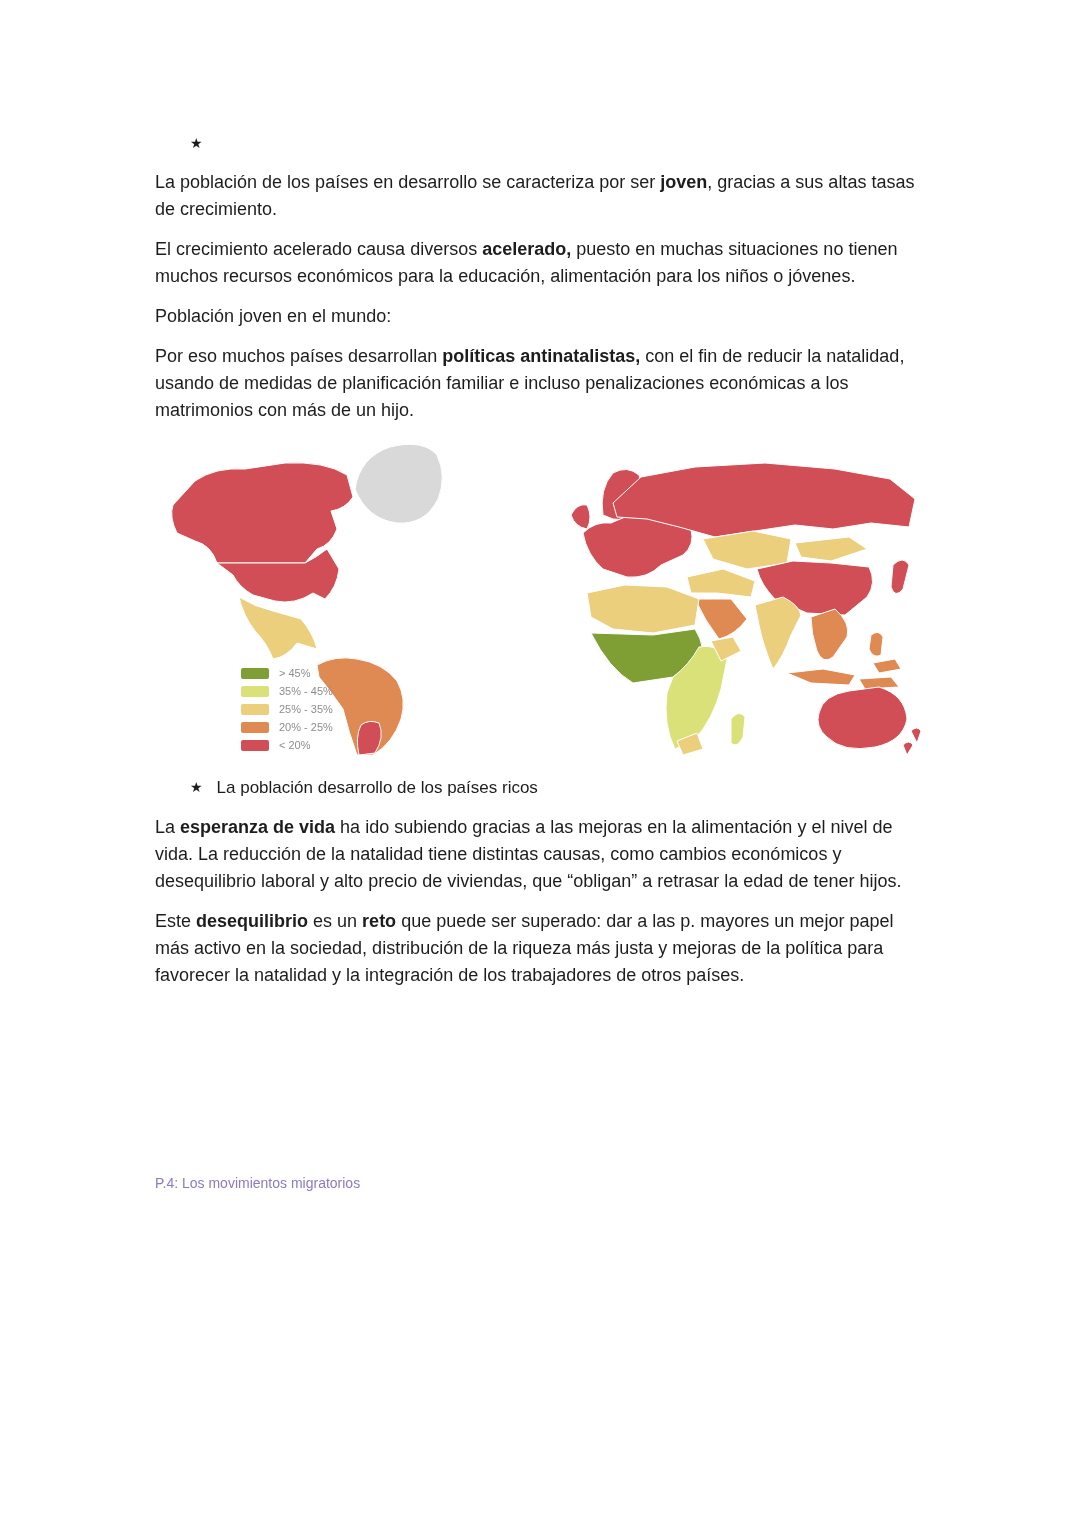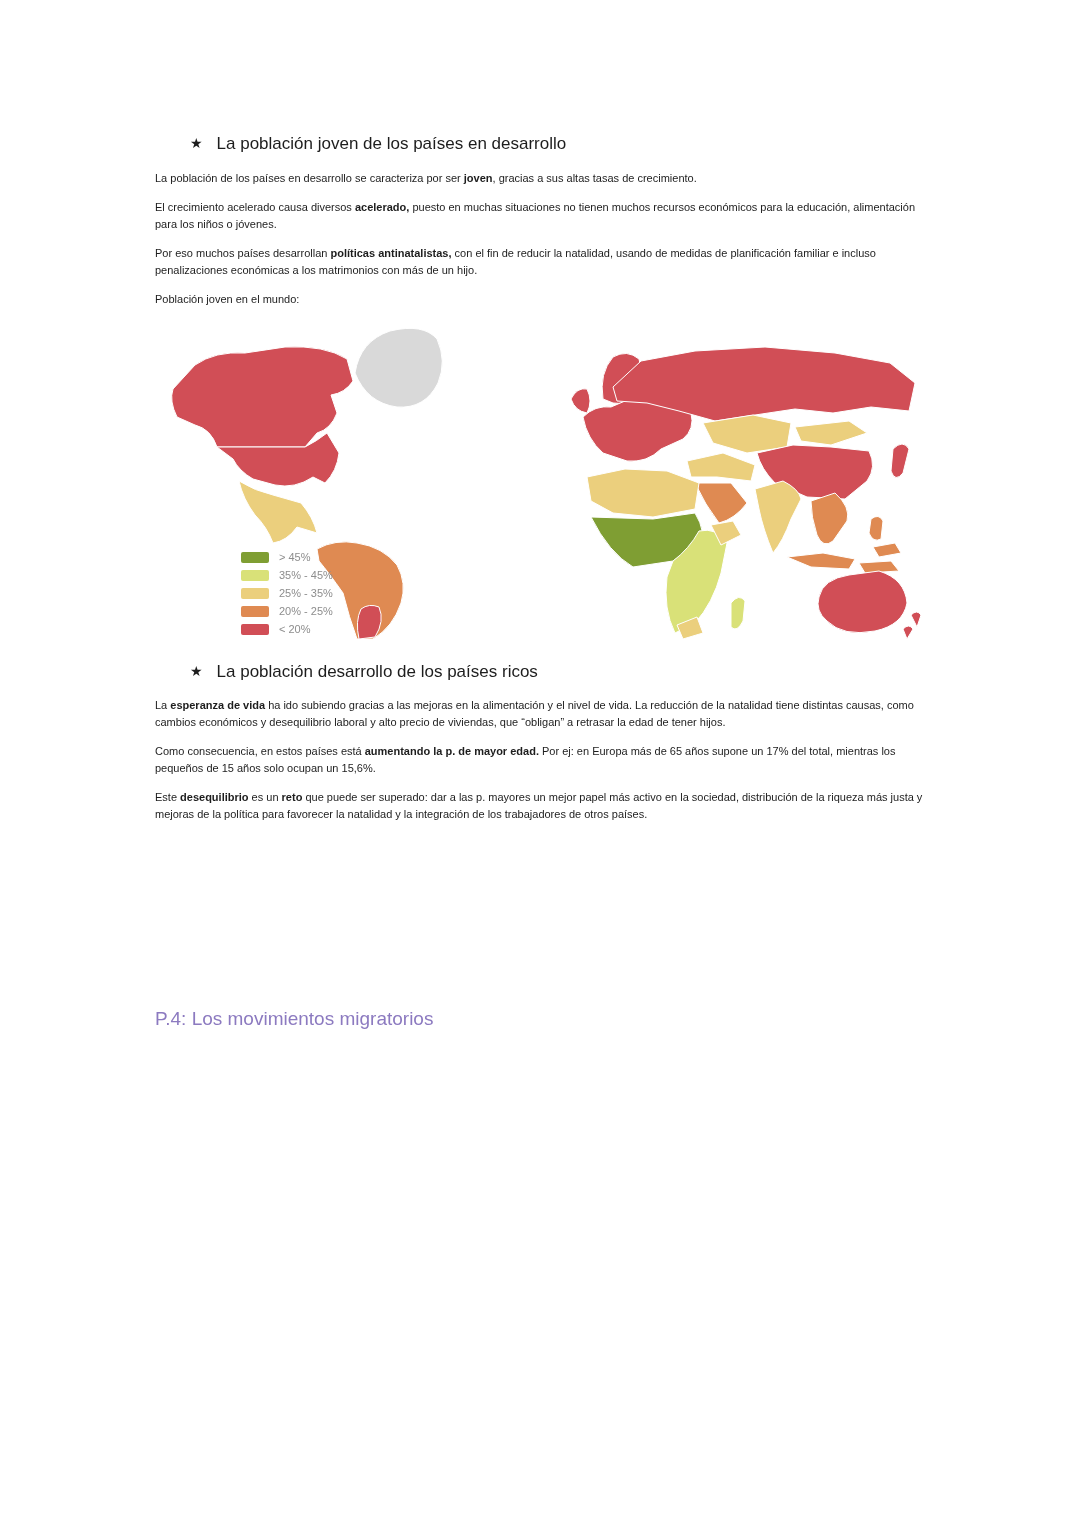--- a/index.html
+++ b/index.html
@@ -4,21 +4,21 @@
 <style>
   * { margin:0; padding:0; box-sizing:border-box; }
   html,body { background:#ffffff; }
   body {
     width:1080px; height:1527px; overflow:hidden;
     font-family:"Liberation Sans", sans-serif;
     color:#1d1d1d;
   }
   .page { padding:131px 155px 0 155px; }
 
-  p.para { font-size:11px; line-height:1.5; margin-bottom:13px; }
+  p.para { font-size:18px; line-height:1.5; margin-bottom:13px; }
   p.para b { font-weight:bold; }
 
   .bullet {
     display:flex; gap:14px; align-items:flex-start;
     margin-left:35px; margin-bottom:13px;
     font-size:17px; line-height:1.5;
   }
   .star { font-size:14px; line-height:25px; }
 
   .map-figure { margin:6px 0 18px 0; }
@@ -30,37 +30,36 @@
   .map-wrap { position:relative; width:770px; height:320px; }
   .map-wrap svg { display:block; width:770px; height:320px; }
 
   .legend { position:absolute; left:50px; bottom:6px; display:flex; flex-direction:column; gap:7px; }
   .legend-row { display:flex; align-items:flex-end; gap:10px;padding-left:36px; }
   .swatch { width:28px; height:11px; border-radius:2px; background:#ccc; }
   .legend-label { font-size:11px; color:#8d8d8d; line-height:11px; }
 
   .footer-heading {
     margin-top:186px;
-    font-size:19px; color:#8c7ac0;
+    font-size:14px; color:#8c7ac0;
   }
 </style>
 </head>
 <body>
 
 <div class="page">
 
   <div class="bullet">
     <span class="star">★</span>
-    <span>La población joven de los países en desarrollo</span>
   </div>
 
   <p class="para"><span>La población de los países en desarrollo se caracteriza por ser </span><b>joven</b><span>, gracias a sus altas tasas de crecimiento.</span></p>
   <p class="para"><span>El crecimiento acelerado causa diversos </span><b>acelerado,</b><span> puesto en muchas situaciones no tienen muchos recursos económicos para la educación, alimentación para los niños o jóvenes.</span></p>
+  <p class="para"><span>Población joven en el mundo:</span></p>
   <p class="para"><span>Por eso muchos países desarrollan </span><b>políticas antinatalistas,</b><span> con el fin de reducir la natalidad, usando de medidas de planificación familiar e incluso penalizaciones económicas a los matrimonios con más de un hijo.</span></p>
-  <p class="para"><span>Población joven en el mundo:</span></p>
 
   <figure class="map-figure">
     <div class="map-wrap">
       <svg viewBox="0 0 770 320" stroke="#ffffff" stroke-width="1">
         <path d="M200,52 Q205,20 235,10 Q268,2 282,18 Q292,40 283,62 Q270,88 242,86 Q212,82 200,52 Z" fill="#d9d9d9"></path>
         <path d="M18,68 L40,44 Q60,30 90,32 L130,26 Q170,24 192,38 L198,60 Q190,72 176,74 L182,92 Q176,108 162,112 L150,126 L62,126 Q56,108 40,104 L22,96 Q14,80 18,68 Z" fill="#d14e56"></path>
         <path d="M62,126 L150,126 Q162,120 172,112 L184,132 Q182,150 170,162 L158,156 Q140,168 120,164 L98,158 Q84,150 78,138 Z" fill="#d14e56"></path>
         <path d="M84,160 Q100,170 118,174 L146,182 Q158,196 162,212 L142,206 Q132,220 118,222 Q112,206 100,194 Q88,178 84,160 Z" fill="#ebcf7d"></path>
         <path d="M162,228 Q180,218 202,222 Q228,226 242,244 Q252,262 246,282 Q238,306 218,318 L202,318 Q194,296 188,272 Q174,252 164,240 Z" fill="#df8a52"></path>
         <path d="M224,286 Q230,300 220,316 L204,318 Q200,300 206,288 Q214,282 224,286 Z" fill="#d14e56"></path>
@@ -115,18 +114,17 @@
       </div>
     </div>
   </figure>
 
   <div class="bullet">
     <span class="star">★</span>
     <span>La población desarrollo de los países ricos</span>
   </div>
 
   <p class="para"><span>La </span><b>esperanza de vida</b><span> ha ido subiendo gracias a las mejoras en la alimentación y el nivel de vida. La reducción de la natalidad tiene distintas causas, como cambios económicos y desequilibrio laboral y alto precio de viviendas, que “obligan” a retrasar la edad de tener hijos.</span></p>
-  <p class="para"><span>Como consecuencia, en estos países está </span><b>aumentando la p. de mayor edad.</b><span> Por ej: en Europa más de 65 años supone un 17% del total, mientras los pequeños de 15 años solo ocupan un 15,6%.</span></p>
   <p class="para"><span>Este </span><b>desequilibrio</b><span> es un </span><b>reto</b><span> que puede ser superado: dar a las p. mayores un mejor papel más activo en la sociedad, distribución de la riqueza más justa y mejoras de la política para favorecer la natalidad y la integración de los trabajadores de otros países.</span></p>
 
   <div class="footer-heading">P.4: Los movimientos migratorios</div>
 
 </div>
 
 </body></html>

